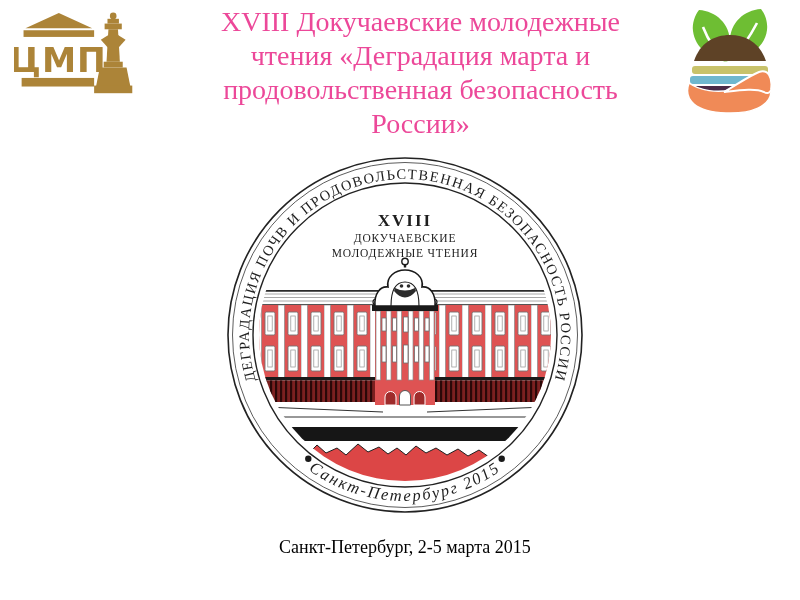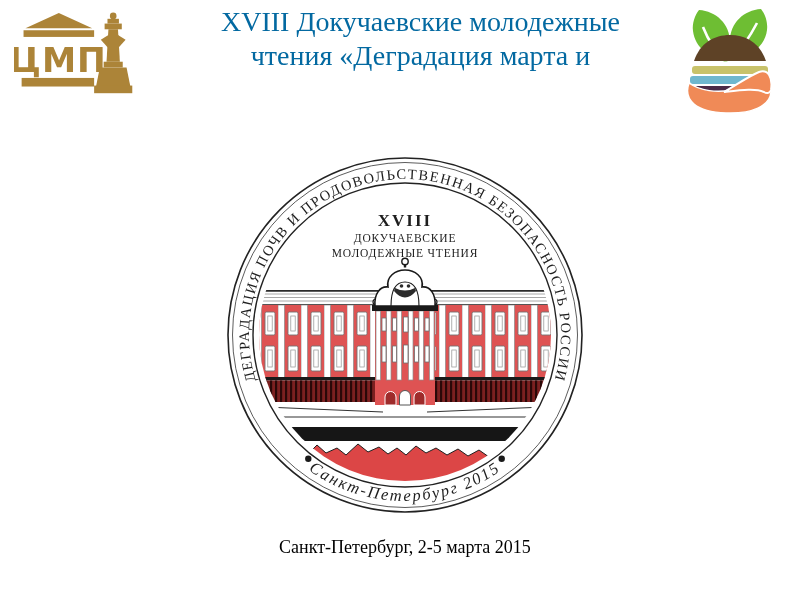--- a/index.html
+++ b/index.html
@@ -4,21 +4,21 @@
 <style>
   html,body { margin:0; padding:0; }
   body {
     width:800px; height:600px; background:#ffffff;
     font-family:"Liberation Serif","DejaVu Serif",serif;
     -webkit-font-smoothing:antialiased;
   }
   .slide { position:relative; width:800px; height:600px; background:#fff; overflow:hidden; }
   .title-block {
     position:absolute; left:168px; top:5px; width:505px;
-    text-align:center; color:#0369a1; font-size:28px; line-height:34px;
+    text-align:center; color:#ec4899; font-size:28px; line-height:34px;
   }
   .logo-cmp   { position:absolute; left:14px;  top:12px; }
   .logo-soil  { position:absolute; left:682px; top:4px;  }
   .emblem-box { position:absolute; left:225px; top:155px; }
   .caption {
     position:absolute; left:0; top:537px; width:810px;
     text-align:center; font-size:18px; color:#000;
   }
 </style>
 </head>
@@ -42,20 +42,22 @@
         <rect x="94" y="52" width="20" height="6"></rect>
         <polygon points="90,58 118,58 122,78 86,78"></polygon>
         <rect x="84" y="77" width="40" height="8"></rect>
       </g>
     </g>
   </svg>
 
   <div class="title-block">
     <div>XVIII Докучаевские молодежные</div>
     <div>чтения «Деградация марта и</div>
+    <div>продовольственная безопасность</div>
+    <div>России»</div>
   </div>
 
   <svg class="logo-soil" width="96" height="110" viewBox="0 0 96 110">
     <g fill="#6EBE33">
       <path d="M45,58 C28,54 13,44 11,27 C10,19 13,11 17,6 C34,7 48,20 48,38 C48,46 47,53 45,58 Z"></path>
       <path d="M51,56 C68,52 83,43 85,26 C86,18 83,10 79,5 C62,6 48,19 48,37 C48,45 49,51 51,56 Z"></path>
     </g>
     <path d="M45,57 Q29,44 21,23" stroke="#ffffff" stroke-width="2.6" fill="none"></path>
     <path d="M50,55 Q64,40 75,19" stroke="#ffffff" stroke-width="2.6" fill="none"></path>
     <path d="M12,57 C18,39 32,31 48,31 C64,31 78,39 84,57 Z" fill="#5E4226"></path>

